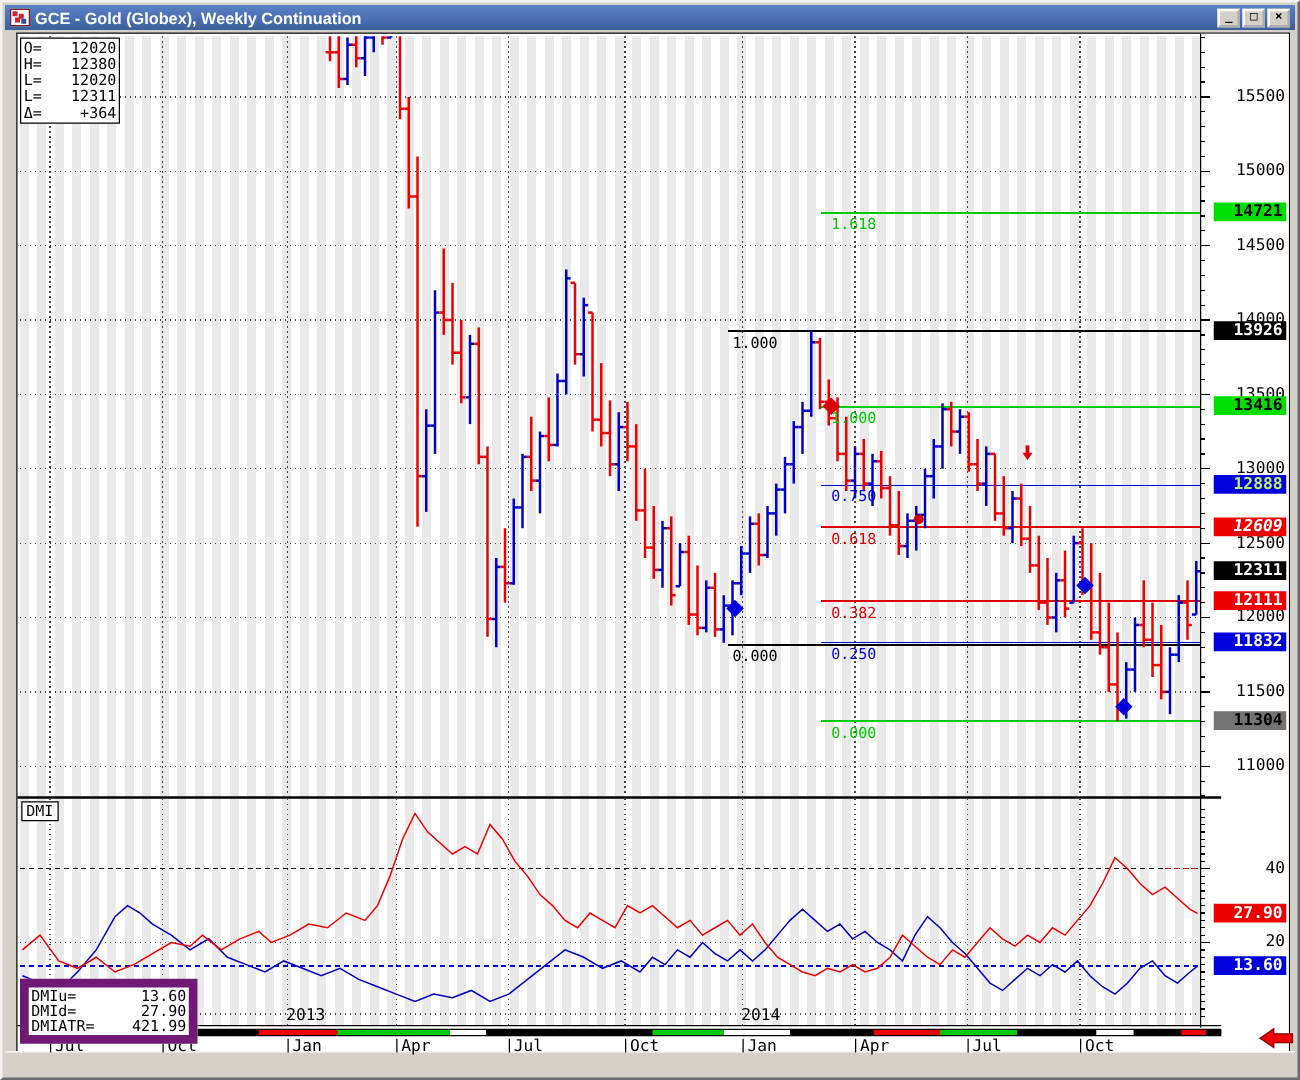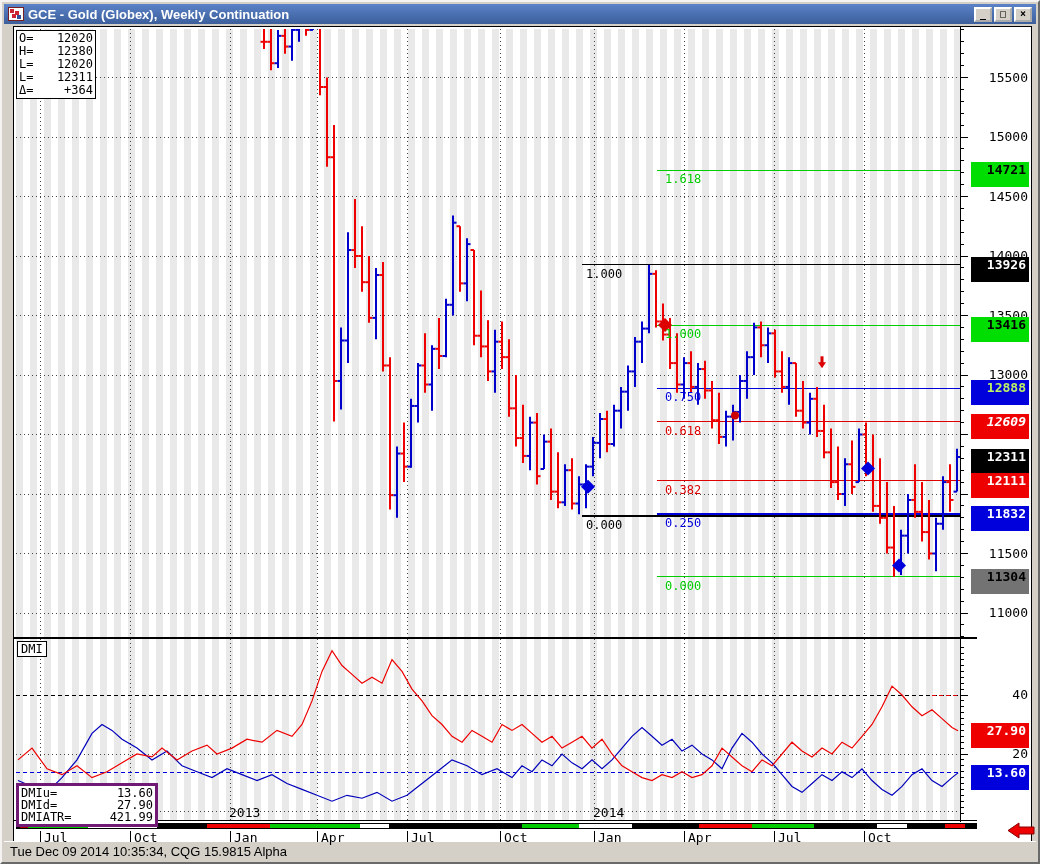--- a/index.html
+++ b/index.html
@@ -21,31 +21,31 @@
     font:bold 10px "DejaVu Sans Mono",monospace;color:#000;display:flex;
     align-items:center;justify-content:center;line-height:1;box-sizing:border-box;}
   .chartframe{position:absolute;left:11px;top:24px;width:1019px;height:817px;
     background:#fff;border:1px solid #000;box-sizing:border-box;}
   .stripes{position:absolute;left:14px;top:27px;width:944px;height:791px;
     background:repeating-linear-gradient(to right,#e9e9e9 0 7px,#ffffff 7px 14px);}
   svg.pane{position:absolute;}
   .plabel{position:absolute;font:13px "DejaVu Sans Mono",monospace;color:#000;
     width:56px;text-align:right;height:16px;line-height:16px;z-index:5;}
   .clabel{position:absolute;font:bold 13px "DejaVu Sans Mono",monospace;
-    width:58px;text-align:right;height:25px;line-height:15px;z-index:6;
+    width:58px;text-align:right;height:15px;line-height:15px;z-index:6;
     padding-right:3px;box-sizing:border-box;}
   .fiblabel{position:absolute;font:12px "DejaVu Sans Mono",monospace;z-index:4;}
   .quotebox{position:absolute;left:14px;top:28px;width:80px;background:#fff;
     border:1px solid #000;z-index:7;font:12px "DejaVu Sans Mono",monospace;
     padding:1px 2px;box-sizing:border-box;}
   .quotebox .row{display:flex;height:13px;line-height:13px;}
   .quotebox .lbl{flex:0 0 24px;}
   .quotebox .val{flex:1;text-align:right;}
   .dmibox{position:absolute;left:14px;top:781px;width:142px;background:#fff;
-    border:3px solid #701a75;z-index:7;font:12px "DejaVu Sans Mono",monospace;
+    border:7px solid #701a75;z-index:7;font:12px "DejaVu Sans Mono",monospace;
     padding:1px 2px;box-sizing:border-box;}
   .dmibox .row{display:flex;height:12px;line-height:12px;}
   .dmibox .lbl{flex:0 0 64px;}
   .dmibox .val{flex:1;text-align:right;}
   .dmipanelabel{position:absolute;left:15px;top:639px;background:#fff;
     border:1px solid #000;font:12px "DejaVu Sans Mono",monospace;
     padding:0 3px;z-index:6;}
   .sep{position:absolute;background:#000;z-index:5;}
   .yearlabel{position:absolute;font:13px "DejaVu Sans Mono",monospace;
     color:#000;z-index:6;}
@@ -650,16 +650,15 @@
       <div class="stripseg" style="left: 891px; width: 38px; background: rgb(0, 0, 0);"></div>
       <div class="stripseg" style="left: 929px; width: 20px; background: rgb(238, 0, 0);"></div>
       <div class="stripseg" style="left: 949px; width: 12px; background: rgb(0, 0, 0);"></div>
     </div>
 
   <svg class="endarrow" width="30" height="17" viewBox="0 0 30 17">
     <polygon points="28,5 13,5 13,1 2,8.5 13,16 13,12 28,12" fill="#ee0000" stroke="#880000" stroke-width="1"></polygon>
   </svg>
 
   <div class="statusbar">
-    <span class="right">Tue Dec 09 2014 10:35:34, CQG 15.9815 Alpha</span>
   </div>
 
 </div>
 
 </body></html>

